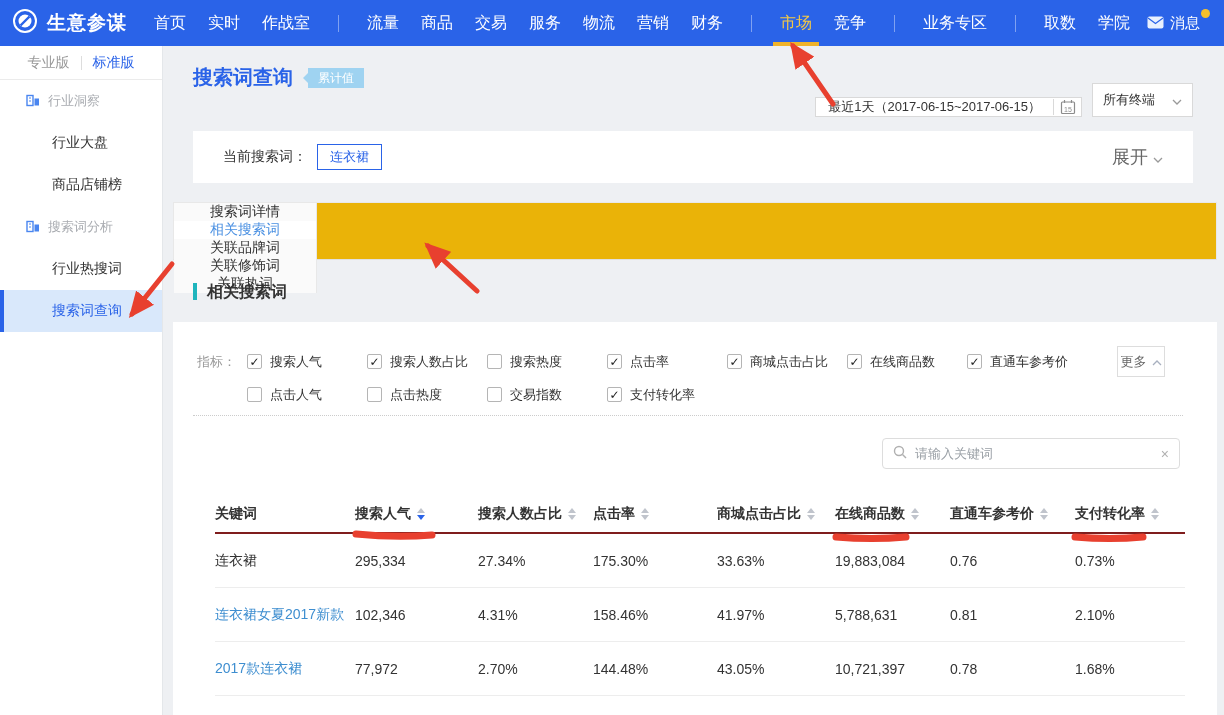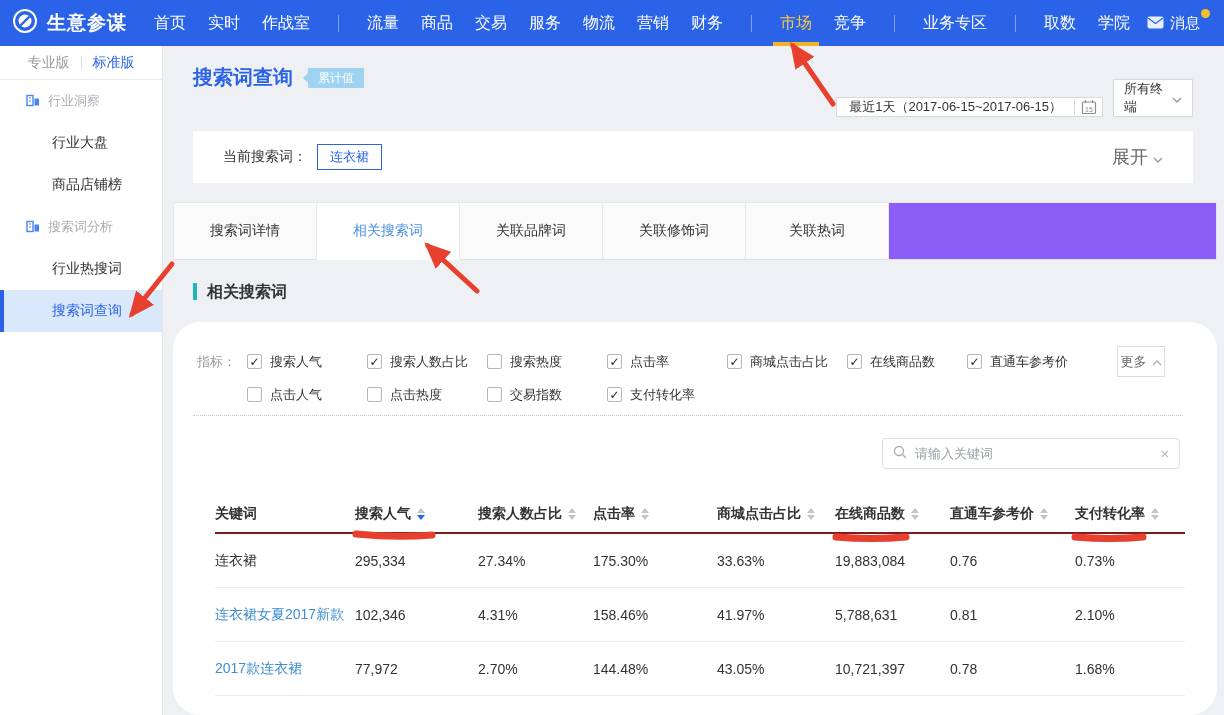--- a/index.html
+++ b/index.html
@@ -45,43 +45,43 @@
            line-height:20px; padding:0 10px; position:relative; }
   .badge::before { content:""; position:absolute; left:-5px; top:50%; margin-top:-5px;
            border-top:5px solid transparent; border-bottom:5px solid transparent;
            border-right:5px solid #9fd3f1; }
   .date-controls { position:absolute; top:38px; right:31px; display:flex; height:33px;align-items:flex-end; }
   .date-box { display:flex; align-items:center; background:#fff;
            border:1px solid #d9d9d9; font-size:13px; color:#333; cursor:pointer; }
   .date-text { padding:0 12px; }
   .cal-seg { width:28px; height:100%; border-left:1px solid #d9d9d9;
            display:flex; align-items:center; justify-content:center; }
-  .terminal-box { margin-left:10px; width:80px; background:#fff; border:1px solid #d9d9d9;
+  .terminal-box { margin-left:10px; width:101px; background:#fff; border:1px solid #d9d9d9;
            display:flex; align-items:center; justify-content:space-between;
-           padding:0 10px; font-size:13px; color:#333; cursor:pointer; }
+           padding:7px 10px; font-size:13px; color:#333; cursor:pointer; }
   .keyword-panel { position:absolute; top:85px; left:30px; right:31px; height:52px;
            background:#fff; display:flex; align-items:center; padding:0 30px; }
   .kw-label { font-size:14px; color:#333; }
   .kw-tag { margin-left:10px; border:1px solid #2a63e8; color:#2a63e8;
            font-size:13px; line-height:24px; padding:0 12px; background:#fff; cursor:pointer; }
   .expand-link { margin-left:auto; color:#666; font-size:18px; display:flex;
            align-items:center; gap:5px; cursor:pointer; }
   
   .card { position:absolute; top:156px; left:10px; right:7px; bottom:0; }
-  .tabs { display:flex; height:58px; background:#8b5cf6;
-          border:1px solid #e8e8e8; border-bottom:1px solid #e0e0e0; }
+  .tabs { display:flex; height:58px; background:#eab308;
+          border:1px solid #e8e8e8; border-bottom:1px solid #e0e0e0;flex-direction:column; }
   .tab { width:143px; display:flex; align-items:center; justify-content:center;
          font-size:14px; color:#333; border-right:1px solid #e8e8e8;
          cursor:pointer; background:#fafafa; }
   .tab.active { background:#fff; color:#4a90e2; box-shadow:0 1px 0 0 #fff; }
   .tabs-filler { flex:1; }
   .section-band { height:62px; display:flex; align-items:center; padding-left:20px; }
   .section-title { font-size:16px; font-weight:bold; color:#333;
           border-left:4px solid #1fb5bd; padding-left:10px; line-height:17px; }
-  .white-body { position:absolute; top:120px; left:0; right:0; bottom:0; background:#fff;border-radius:27px; }
+  .white-body { position:absolute; top:120px; left:0; right:0; bottom:0; background:#fff; }
   
   .filters { padding:24px 0 0 24px; position:relative; }
   .filters-row { display:flex; align-items:center; height:31px; margin-bottom:2px; }
   .f-label { width:50px; font-size:13px; color:#999; }
   .f-item { width:120px; display:flex; align-items:center; gap:8px;
             font-size:13px; color:#333; cursor:pointer; }
   .checkbox { width:15px; height:15px; border:1px solid #b5b5b5; border-radius:2px;
             background:#fff; display:inline-flex; align-items:center;
             justify-content:center; font-size:12px; color:#1a1a1a; flex:0 0 15px; }
   .checkbox.checked::after { content:"✓"; font-weight:bold; line-height:1; }

